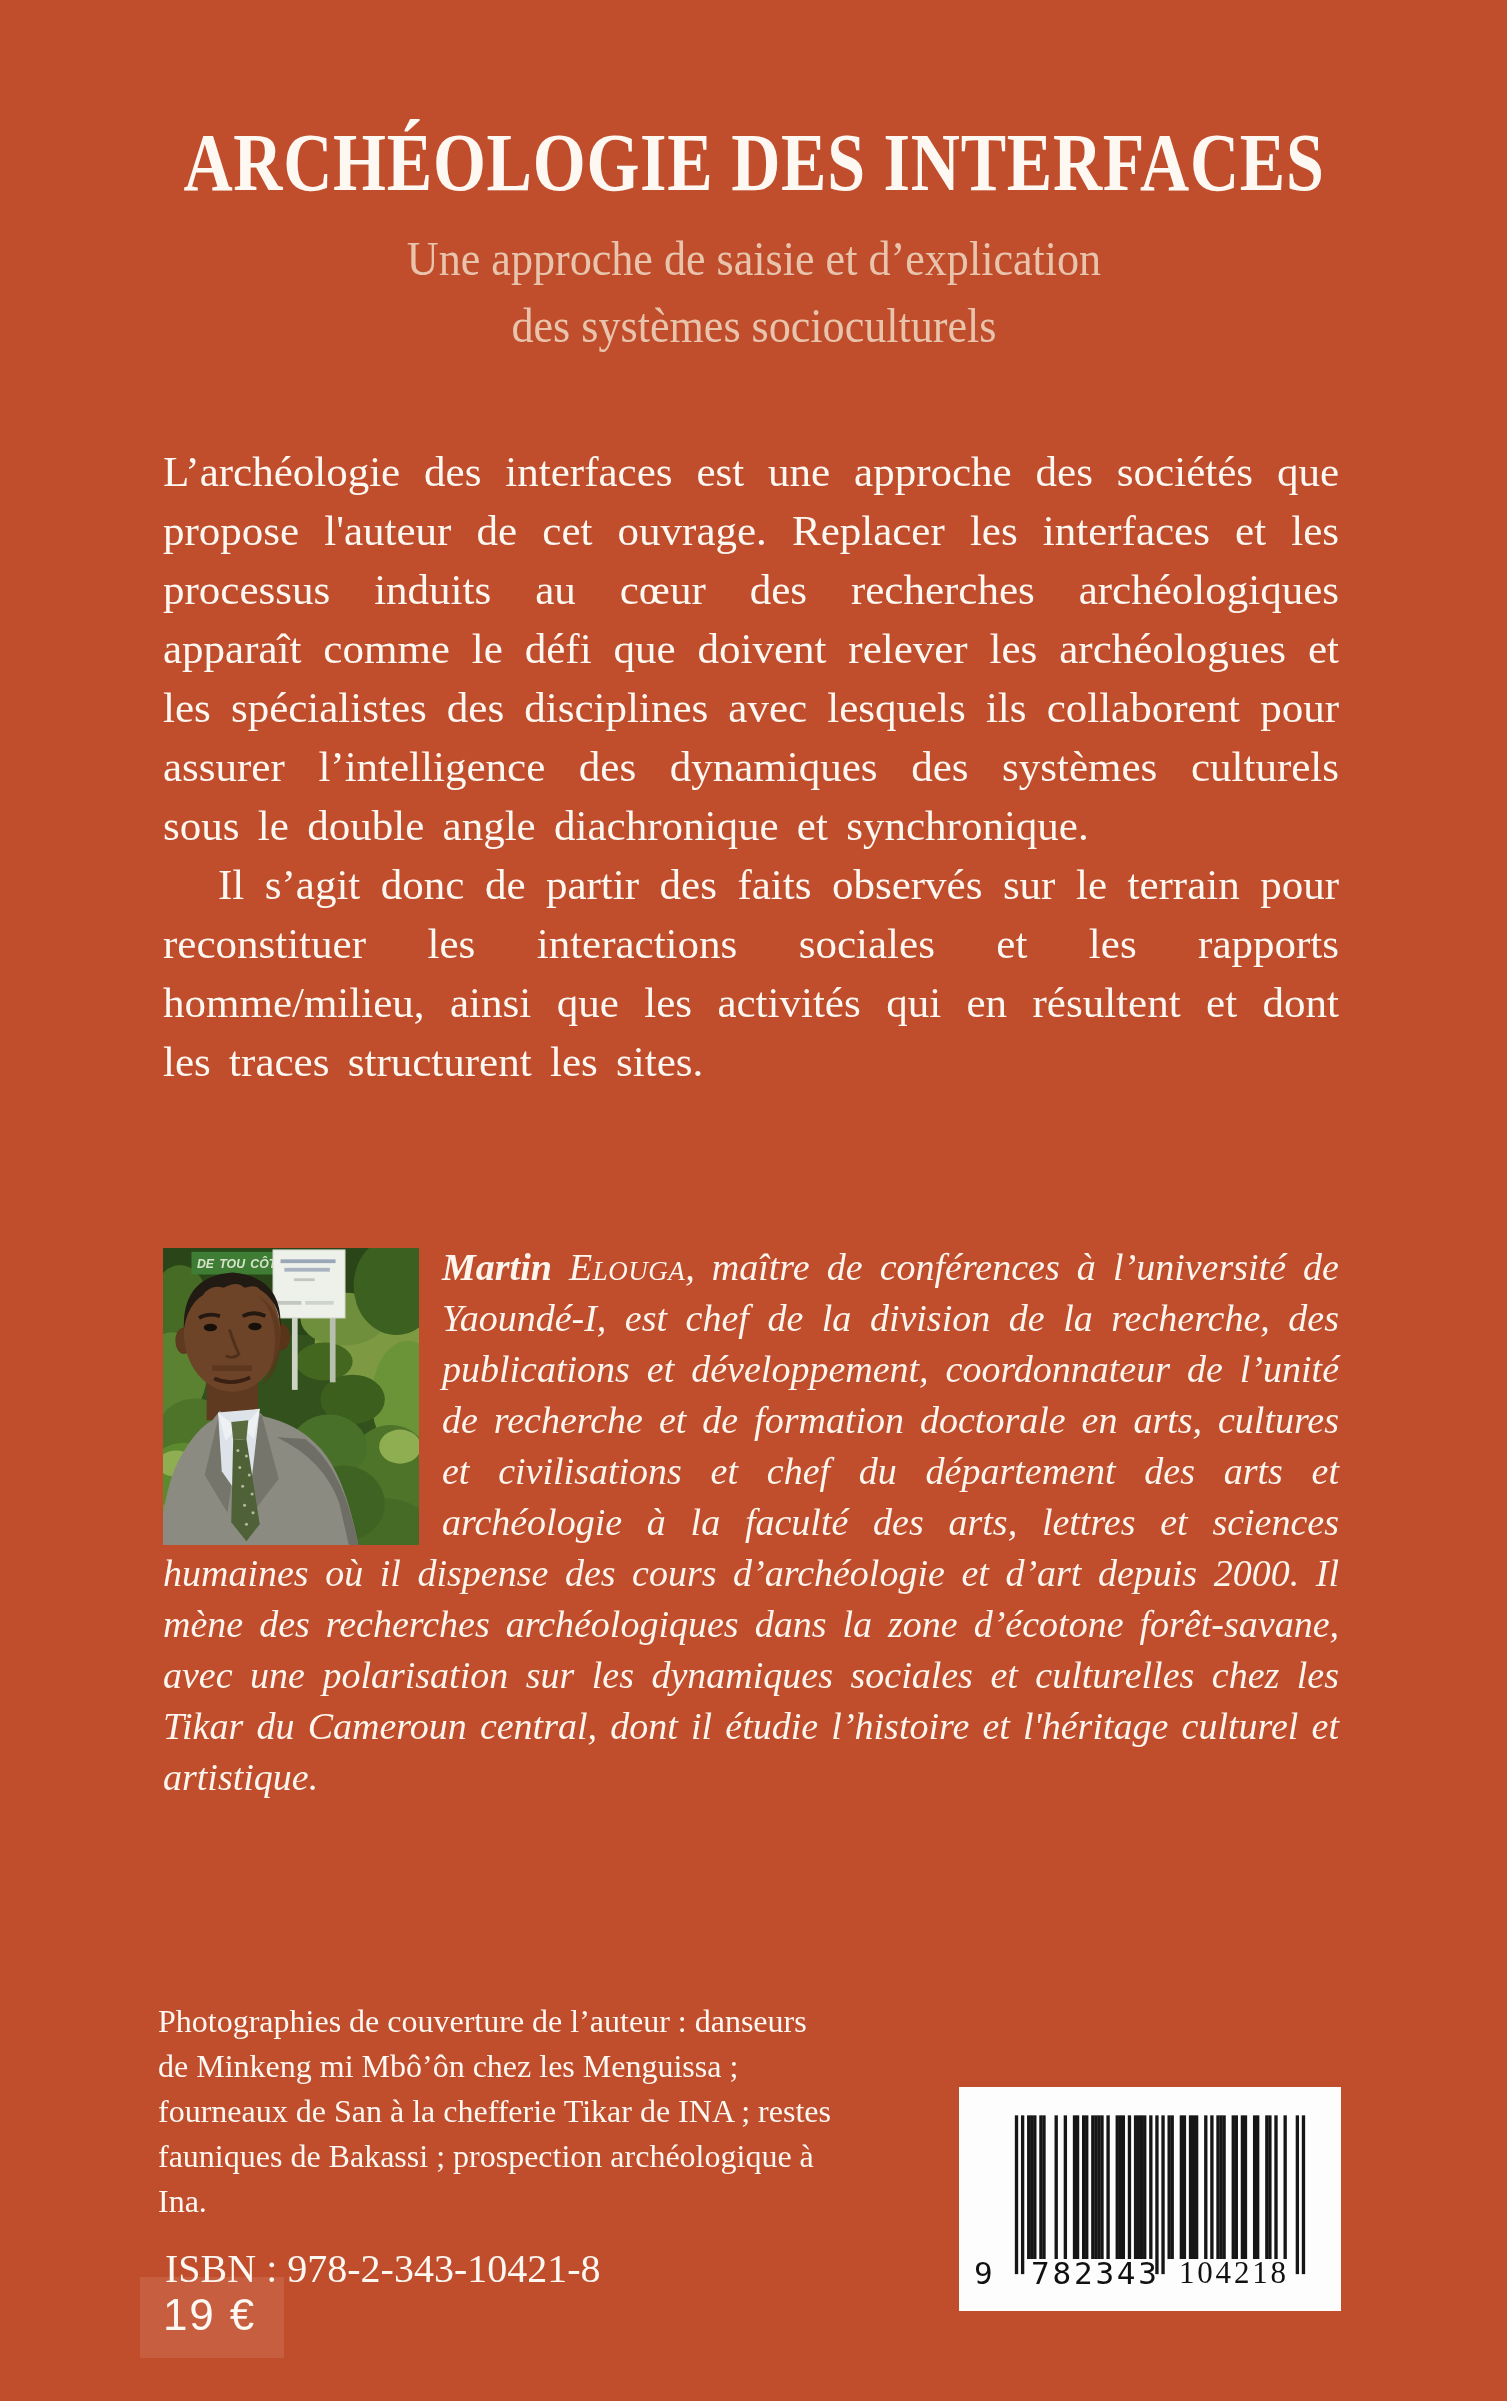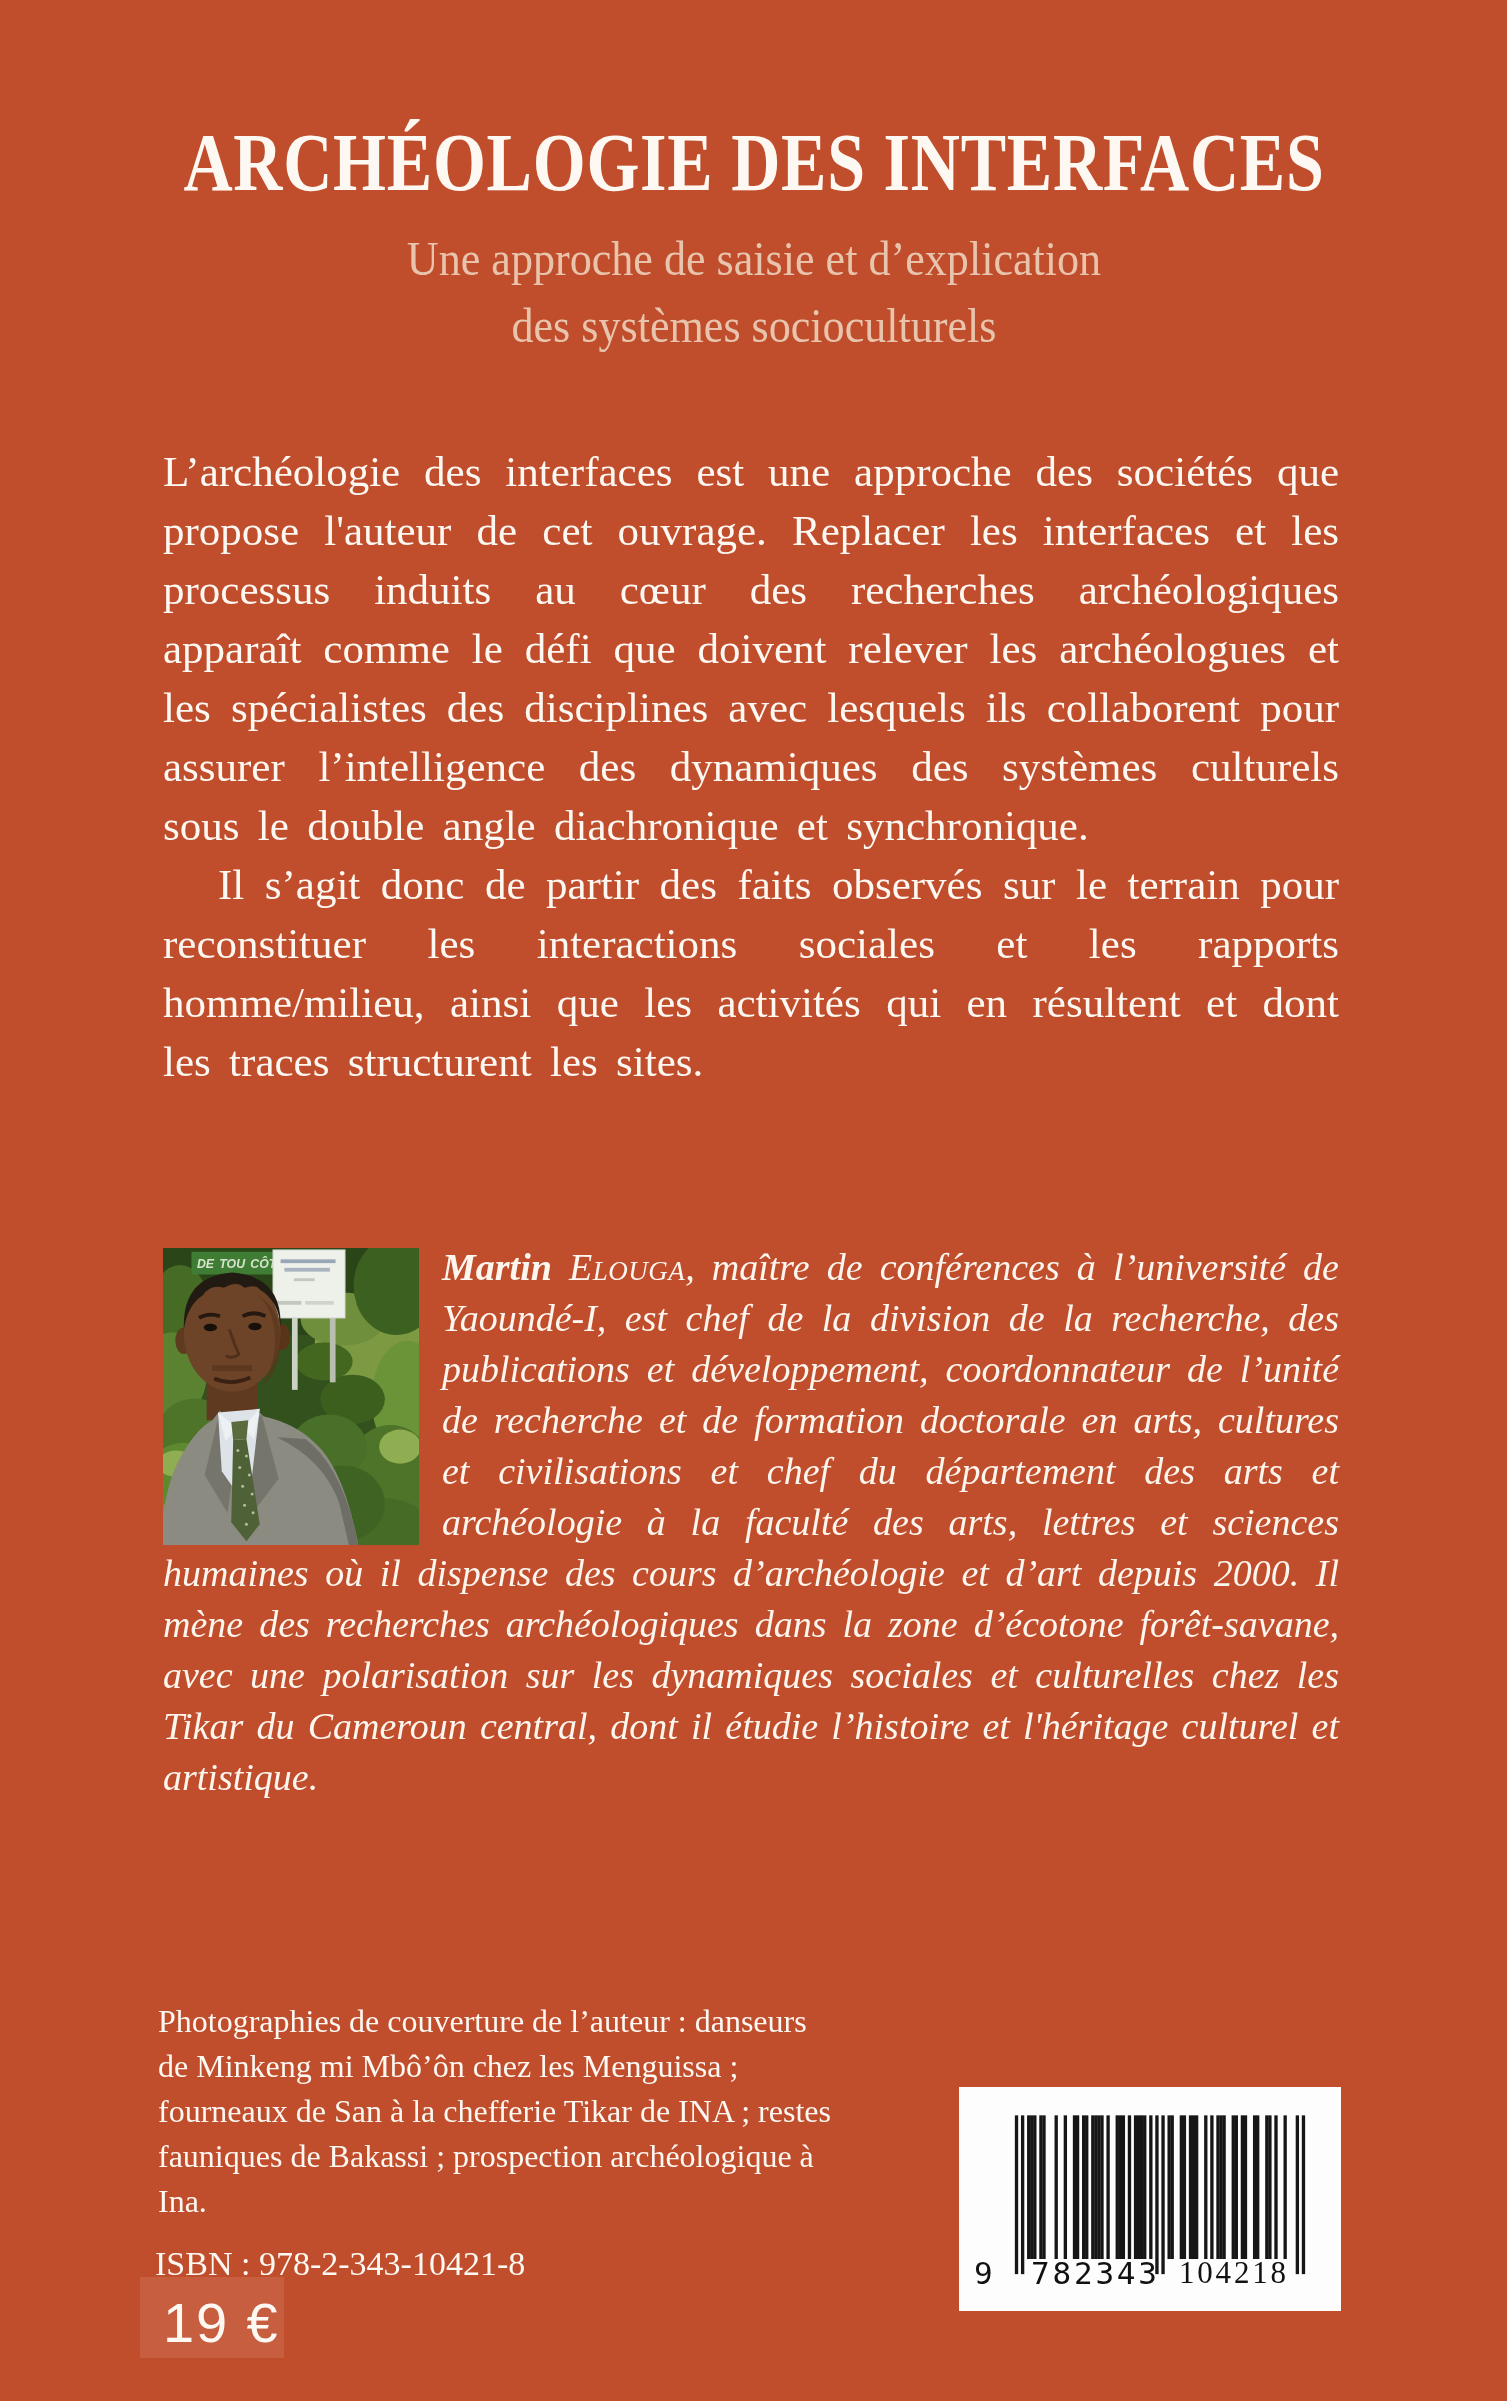--- a/index.html
+++ b/index.html
@@ -52,31 +52,31 @@
   }
   .photo svg{display:block;width:256px;height:297px;}
   .author-name{font-weight:700;}
   .author-name-last{font-weight:400;font-variant:small-caps;letter-spacing:0.5px;}
   .credits{
     position:absolute;left:158px;top:1999px;
     font-size:32px;line-height:45px;
   }
   .credits div{white-space:nowrap;}
   .isbn{
-    position:absolute;left:155px;top:2245px;
-    font-size:34px;white-space:nowrap;
+    position:absolute;left:165px;top:2245px;
+    font-size:40px;white-space:nowrap;
   }
   .price-patch{
     position:absolute;left:140px;top:2277px;width:144px;height:81px;
     background:rgba(255,236,224,0.10);
   }
   .price{
     position:absolute;left:163px;top:2290px;
     font-family:"Liberation Sans", sans-serif;
-    font-size:56px;letter-spacing:1.9px;
+    font-size:44px;letter-spacing:1.9px;
   }
   .barcode{
     position:absolute;left:959px;top:2087px;width:382px;height:224px;
     background:#fdfdfd;
   }
   .barcode svg{position:absolute;left:0;top:0;width:382px;height:224px;}
   .bc-digit{
     position:absolute;
     font-family:"DejaVu Sans Mono", monospace;
     font-size:31px;color:#111;top:168px;

